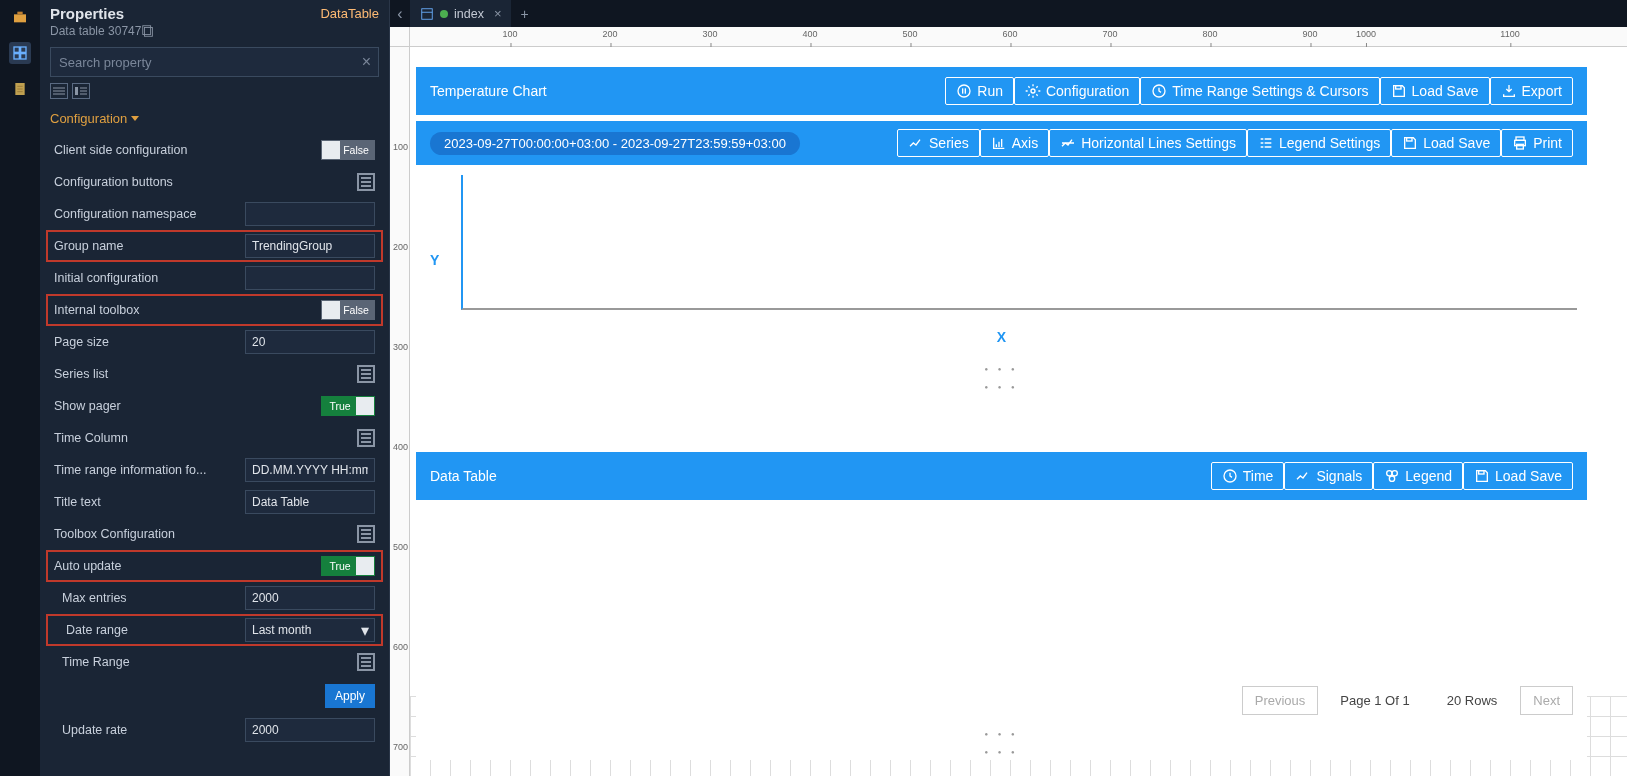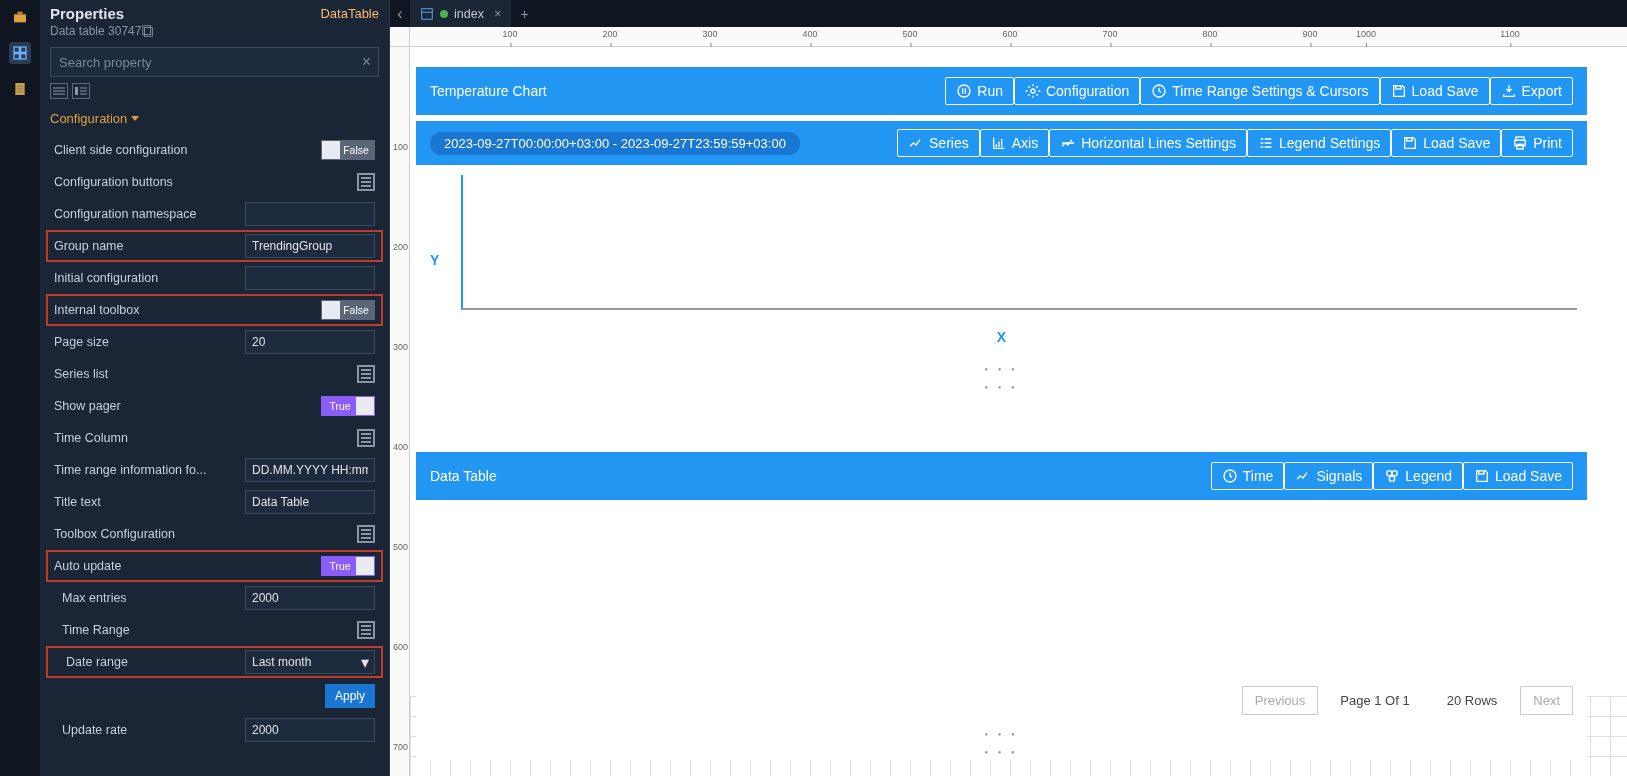--- a/index.html
+++ b/index.html
@@ -25,21 +25,21 @@
 .section-hdr{padding:8px 10px;color:#e0a040;font-size:13px;display:flex;align-items:center;gap:4px;cursor:pointer}
 .caret-down{width:0;height:0;border-left:4px solid transparent;border-right:4px solid transparent;border-top:5px solid #e0a040}
 .prop-list{padding:0 10px}
 .prop-row{display:flex;align-items:center;height:32px;gap:20px;padding:0 4px}
 .prop-row.hl{border:2px solid #c0392b;margin:0 -4px;padding:0 6px}
 .prop-label{flex:1;font-size:12.5px;color:#c8d0dc;white-space:nowrap;overflow:hidden;text-overflow:ellipsis}
 .prop-input{width:130px;height:24px;background:#1e2a3d;border:1px solid #3a4a5f;color:#e0e4ea;padding:0 6px;font-size:12px;outline:none}
 .prop-toggle{display:flex;align-items:center;width:54px;height:20px;background:#5a6575;border:none;cursor:pointer;color:#fff;font-size:10.5px;position:relative}
 .prop-toggle .knob{width:18px;height:18px;background:#e8ecf0;position:absolute}
 .prop-toggle.false .knob{left:1px}
-.prop-toggle.true{background:#8b5cf6}
+.prop-toggle.true{background:#15803d}
 .prop-toggle.true .knob{right:1px}
 .prop-toggle .lbl{flex:1;text-align:center}
 .prop-listicon{width:18px;height:18px;border:2px solid #8a95a5;display:flex;flex-direction:column;justify-content:center;gap:2px;padding:2px;cursor:pointer}
 .prop-listicon div{height:2px;background:#8a95a5}
 .prop-select{width:130px;height:24px;background:#1e2a3d;border:1px solid #3a4a5f;color:#e0e4ea;padding:0 6px;font-size:12px;outline:none;appearance:none;position:relative}
 .select-wrap{position:relative;width:130px}
 .select-caret{position:absolute;right:6px;top:50%;transform:translateY(-50%);pointer-events:none;color:#e0e4ea}
 .apply-btn{background:#1976d2;color:#fff;border:none;padding:5px 10px;font-size:12px;cursor:pointer;margin-left:auto}
 .apply-row{display:flex;padding:6px 4px}
 
@@ -243,34 +243,34 @@
         <span class="prop-label">Auto update</span>
         <div class="prop-toggle true">
             <span class="lbl" style="padding-right:16px">True</span>
             <span class="knob"></span>
           </div>
       </div>
       <div class="prop-row">
         <span class="prop-label" style="padding-left:8px">Max entries</span>
         <input class="prop-input" value="2000" style="">
       </div>
-      <div class="prop-row">
-        <span class="prop-label" style="padding-left:8px">Time Range</span>
-        <div class="prop-listicon">
-            <div></div>
-            <div></div>
-            <div></div>
-          </div>
-      </div>
       <div class="prop-row hl">
         <span class="prop-label" style="padding-left:12px">Date range</span>
         <div class="select-wrap">
           <select class="prop-select"><option>Last month</option></select>
           <span class="select-caret">▾</span>
         </div>
+      </div>
+      <div class="prop-row">
+        <span class="prop-label" style="padding-left:8px">Time Range</span>
+        <div class="prop-listicon">
+            <div></div>
+            <div></div>
+            <div></div>
+          </div>
       </div>
       <div class="apply-row">
         <button class="apply-btn">Apply</button>
       </div>
       <div class="prop-row">
         <span class="prop-label" style="padding-left:8px">Update rate</span>
         <input class="prop-input" value="2000" style="">
       </div>
     </div>
   </div>

